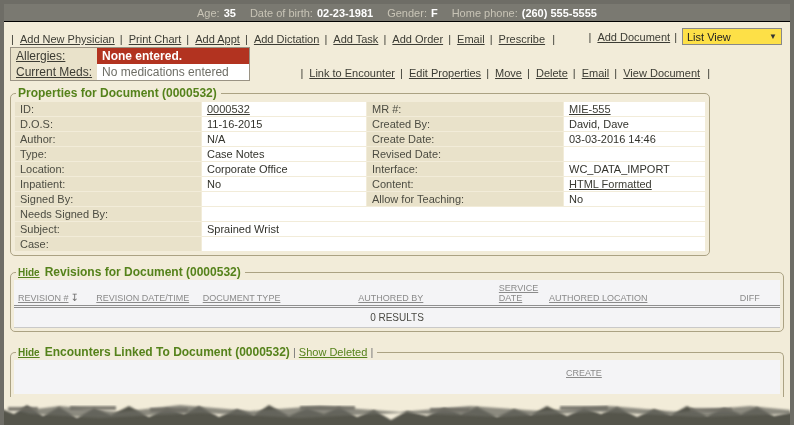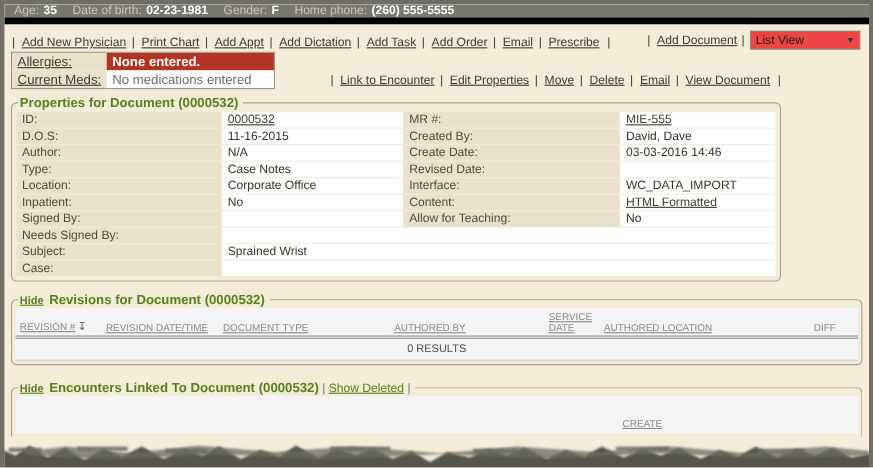--- a/index.html
+++ b/index.html
@@ -6,37 +6,37 @@
   body { background:#fff; font-family:"Liberation Sans", sans-serif; }
 
   .frame{ position:relative; width:794px; height:425px; overflow:hidden;
     border:4px solid #6e6d66; border-bottom:none; background:#f2ecd9;
     box-shadow:0 0 3px rgba(60,60,55,.6); }
 
   
   .bar1{ background:#6b6a63; height:20px; display:flex; justify-content:space-between;
     align-items:center; padding:0 9px; font-size:11px; color:#fff; }
   .bar2{ background:#7a7971; height:18px; display:flex; align-items:center;
-    padding:0 9px; font-size:11px; color:#fff; border-bottom:6px solid #000000; }
+    padding:0 9px; font-size:11px; color:#fff; border-bottom:1px solid #000000;justify-content:center; }
   .lbl{ color:#c8c4b6; margin-right:4px; }
   .gap{ margin-left:14px; }
   .bar1 b, .bar2 b{ font-weight:bold; color:#fff; }
   .bar1 .right{ display:flex; align-items:center; gap:6px; }
 
   .body{ padding:2px 8px 0 6px; }
 
   
   .plinks{ font-size:11px; color:#3c3c34; white-space:nowrap; }
   .plinks a{ color:#3c3c34; text-decoration:underline; cursor:pointer; margin:0 1px; }
   .plinks a::before{ content:"|\00a0"; display:inline-block; text-decoration:none; margin-right:3px; color:#3c3c34; }
   .plinks::after{ content:"|"; margin-left:3px; }
 
   .toolbar{ display:flex; justify-content:space-between; align-items:flex-end; margin:4px 0 2px; }
   .addoc{ display:flex; align-items:center; gap:5px; }
-  .selectbox{ width:100px; height:17px; background:#ef4444; border:1px solid #888;
+  .selectbox{ width:100px; height:17px; background:#fde047; border:1px solid #888;
     font-size:11px; color:#222; display:flex; align-items:center;
     justify-content:space-between; padding:0 4px; cursor:pointer; }
   .selectbox .arr{ font-size:8px; color:#333; }
 
   .row2{ display:flex; justify-content:space-between; align-items:flex-end; margin:1px 0 5px; }
   .sumbox{ border-collapse:collapse; font-size:12px; border:1px solid #9a9384; background:#fff; }
   .sumbox td{ padding:1px 5px; height:16px; vertical-align:middle; }
   .sumbox td.l{ background:#e9e2ca; }
   .sumbox td.l a{ color:#3c3c34; text-decoration:underline; cursor:pointer; }
   .sumbox td.alg{ background:#b23320; color:#fff; font-weight:bold; width:152px; }
@@ -66,21 +66,21 @@
     vertical-align:bottom; border-bottom:3px double #8f8f8f; white-space:nowrap; }
   .revtable th span.hd{ text-decoration:underline; cursor:pointer; }
   .revtable th.nolink span.hd{ text-decoration:none; cursor:default; }
   .revtable th.wrap{ white-space:normal; width:50px; }
   .sort{ margin-left:2px; color:#6a6a6a; font-size:10px; }
   .results td{ text-align:center; font-size:10px; color:#4a4a44; padding:4px 0;
     border-bottom:1px solid #c9c9c9; background:#f4f4f6; }
 
   .enc{ margin-top:13px; border-bottom:none; border-radius:5px 5px 0 0; }
   .encarea{ position:relative; background:#f4f4f6; height:34px; font-size:9px; color:#8a8a8a; }
-  .encarea .create{ position:absolute; left:552px; top:20px; text-decoration:underline; cursor:pointer; }
+  .encarea .create{ position:absolute; left:552px; top:8px; text-decoration:underline; cursor:pointer; }
 
   .tear{ position:absolute; bottom:-2px; left:-4px; width:802px; height:30px; pointer-events:none; }
 </style>
 </head>
 <body>
 
 <div class="frame">
 
 
   <div class="bar2">

